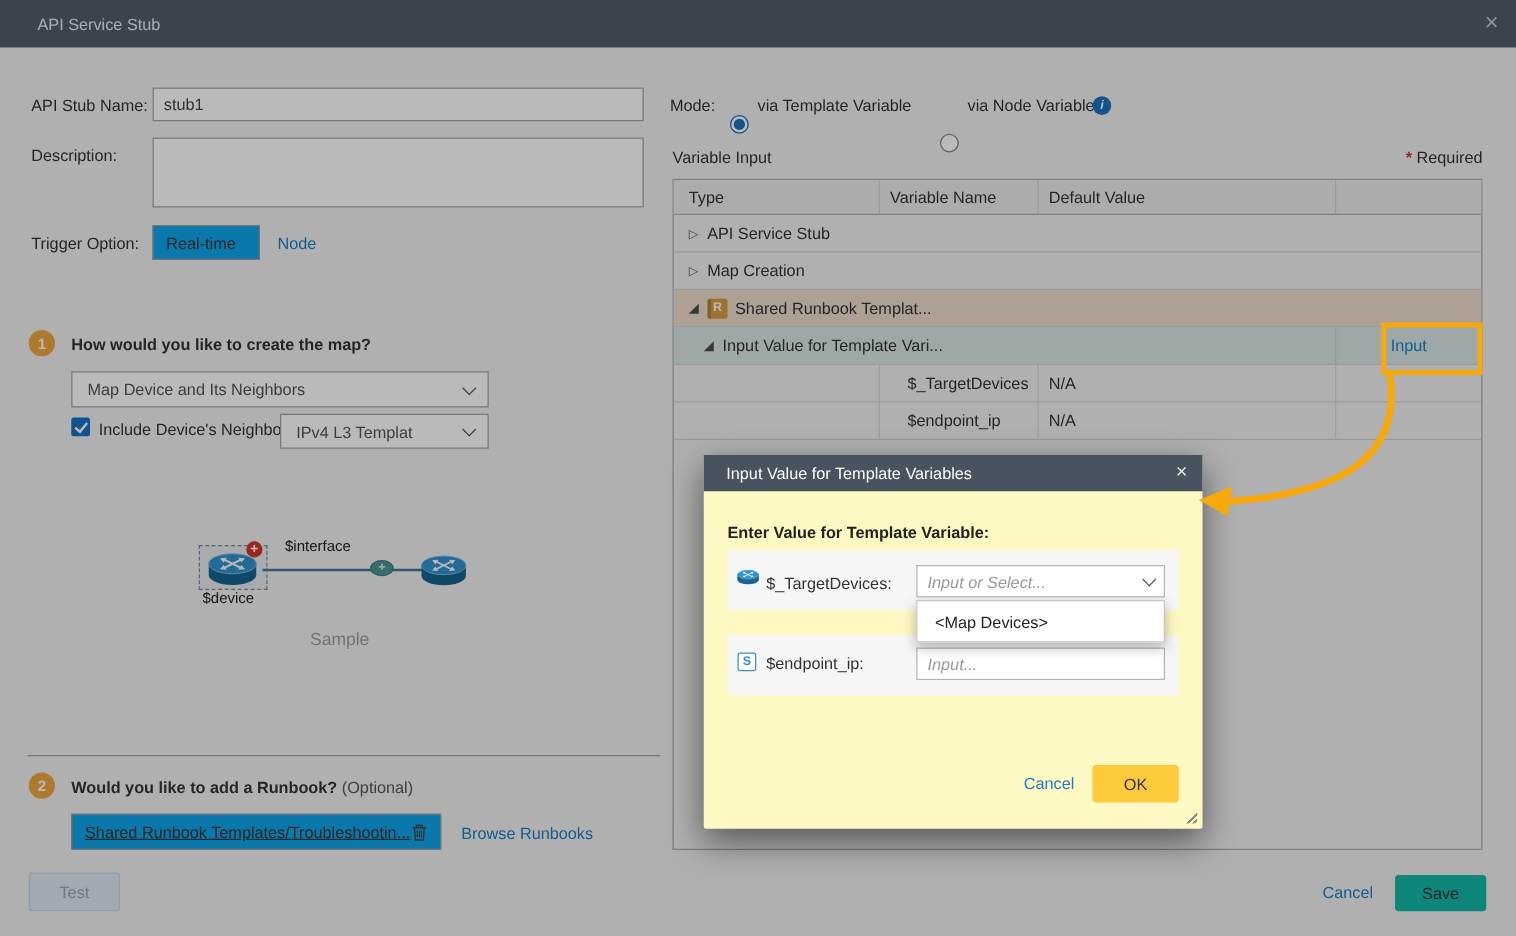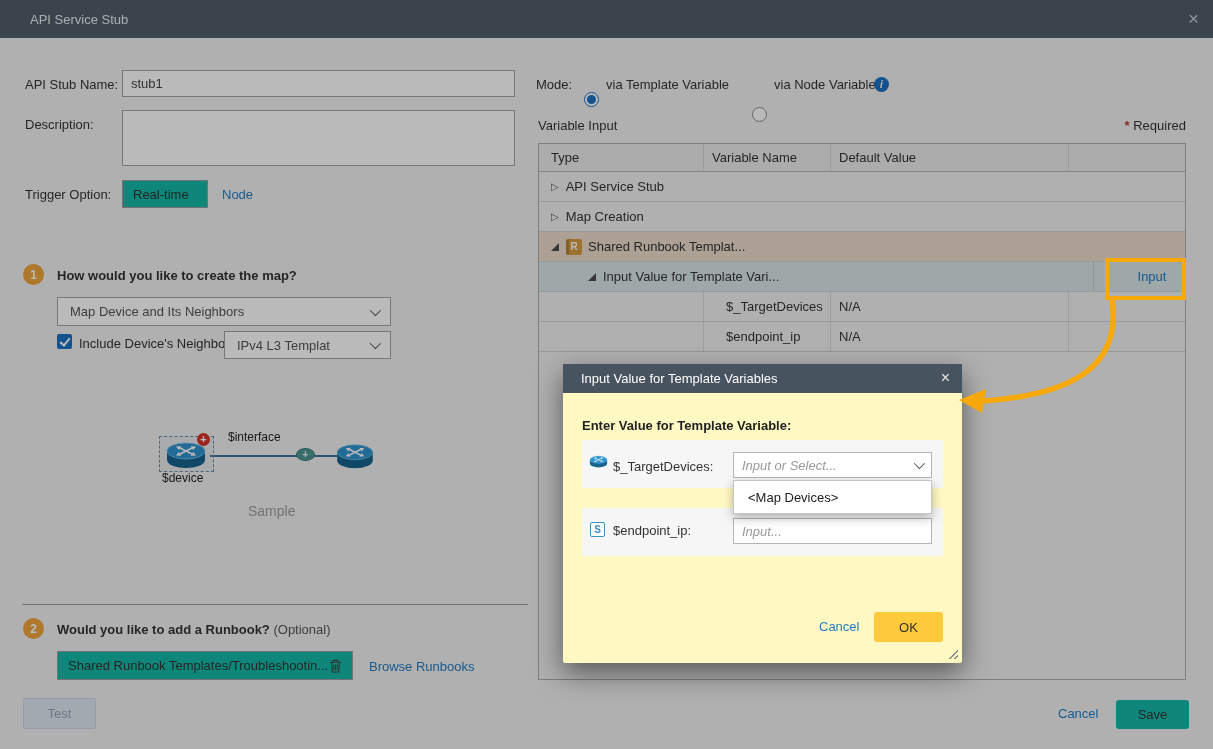--- a/index.html
+++ b/index.html
@@ -34,21 +34,21 @@
   
   .dashedsel { border:1px dashed #6e8cab; background:rgba(120,150,180,0.08); }
   .badge-plus { width:13px; height:13px; border-radius:50%; background:#d8342a; color:#fff; font-size:11px;
           line-height:12px; text-align:center; font-weight:bold; }
   .linkline { height:2px; background:#45749c; }
   .tealoval { width:19px; height:13px; border-radius:50%; background:#4f9693; color:#eaf5f4; font-size:10px;
           line-height:12px; text-align:center; font-weight:bold; border:1px solid #3c7d7a; }
   .sample { color:#9d9d9d; font-size:14px; }
   .divider { height:1px; background:#9e9e9e; }
 
-  .pickbox { border:1px solid #9f9f9f; background:#14b8a6; display:flex; align-items:center; padding:0 10px; color:#333; }
+  .pickbox { border:1px solid #9f9f9f; background:#0ea5e9; display:flex; align-items:center; padding:0 10px; color:#333; }
   .btn-test { width:73px; height:31px; background:#dfe8f2; color:#97a3b5; border:1px solid #ccd6e4;
           border-radius:2px; display:flex; align-items:center; justify-content:center; }
 
   
   .radio { width:15px; height:15px; border-radius:50%; background:#fff; border:1px solid #8a8a8a; position:relative; }
   .radio.sel { border-color:#1a72c4; }
   .radio.sel::after { content:""; position:absolute; left:2px; top:2px; width:9px; height:9px; border-radius:50%; background:#1a72c4; }
   .infoicon { width:15px; height:15px; border-radius:50%; background:#1a72c4; color:#fff; font-size:10px;
           font-weight:bold; text-align:center; line-height:15px; font-style:italic; }
 
@@ -56,21 +56,21 @@
   .vtable { left:538px; top:143px; width:648px; height:537px; border:1px solid #aeaeae; background:#f2f2f2; }
   .vrow { position:absolute; left:0; width:646px; height:30px; display:grid;
           grid-template-columns:165px 127px 238px 116px; align-items:center; border-bottom:1px solid #d2d2d2; }
   .vhead { height:28px; background:#ececec; border-bottom:1px solid #b2b2b2; color:#333; }
   .vc { height:100%; display:flex; align-items:center; border-right:1px solid rgba(0,0,0,0.10); padding-left:8px; }
   .vc:last-child { border-right:none; }
   .vc.first { padding-left:12px; }
   .tri-col { font-size:10px; color:#555; margin-right:7px; }
   .tri-exp { width:0; height:0; border-left:8px solid transparent; border-bottom:8px solid #4a4a4a; margin-right:7px; flex:none; }
   .row-tan { background:#eddccc; }
-  .row-teal { background:#dbe7e8;padding-left:25px; }
+  .row-teal { background:#dbe7e8; }
   .ricon { width:16px; height:16px; background:linear-gradient(90deg,#b5822f 0 3px,#d79b3f 3px); border-radius:2px;
           color:#fff; font-size:10px; font-weight:bold; text-align:center; line-height:16px; margin-right:6px; flex:none; }
   .input-link { color:#1f7dc2; }
 
   .req-star { color:#c0392b; font-weight:bold; }
 
   
   .btn-save { width:73px; height:29px; background:#14b8a6; border-radius:3px; color:#333;
           display:flex; align-items:center; justify-content:center; cursor:pointer; }
 
@@ -170,21 +170,21 @@
   <span class="abs sample" style="left:248px; top:503px;">Sample</span>
 
   <div class="abs divider" style="left:22px; top:604px; width:506px;"></div>
 
   <div class="abs stepnum" style="left:23px; top:618px;">2</div>
   <div class="abs" style="left:57px; top:622px;">
     <span class="q">Would you like to add a Runbook?</span>
     <span style="color:#555;">(Optional)</span>
   </div>
   <div class="abs pickbox" style="left:57px; top:651px; width:296px; height:29px;">
-    <span style="flex:1; white-space:nowrap; overflow:hidden;">Shared Runbook Templates/Troubleshootin...</span>
+    <span style="flex:1; white-space:nowrap; overflow:hidden;text-decoration:underline;">Shared Runbook Templates/Troubleshootin...</span>
     <svg width="13" height="14" viewBox="0 0 13 14">
       <path d="M1 3.2 H12 M4.2 3.2 V1.4 H8.8 V3.2 M2.6 3.2 L3.3 13 H9.7 L10.4 3.2" fill="none" stroke="#444" stroke-width="1.1"></path>
       <path d="M4.8 5.5 V10.8 M6.5 5.5 V10.8 M8.2 5.5 V10.8" stroke="#444" stroke-width="1"></path>
     </svg>
   </div>
   <span class="abs link" style="left:369px; top:659px;">Browse Runbooks</span>
 
   <div class="abs btn-test" style="left:23px; top:698px;">Test</div>
 
   <span class="abs" style="left:536px; top:77px;">Mode:</span>

